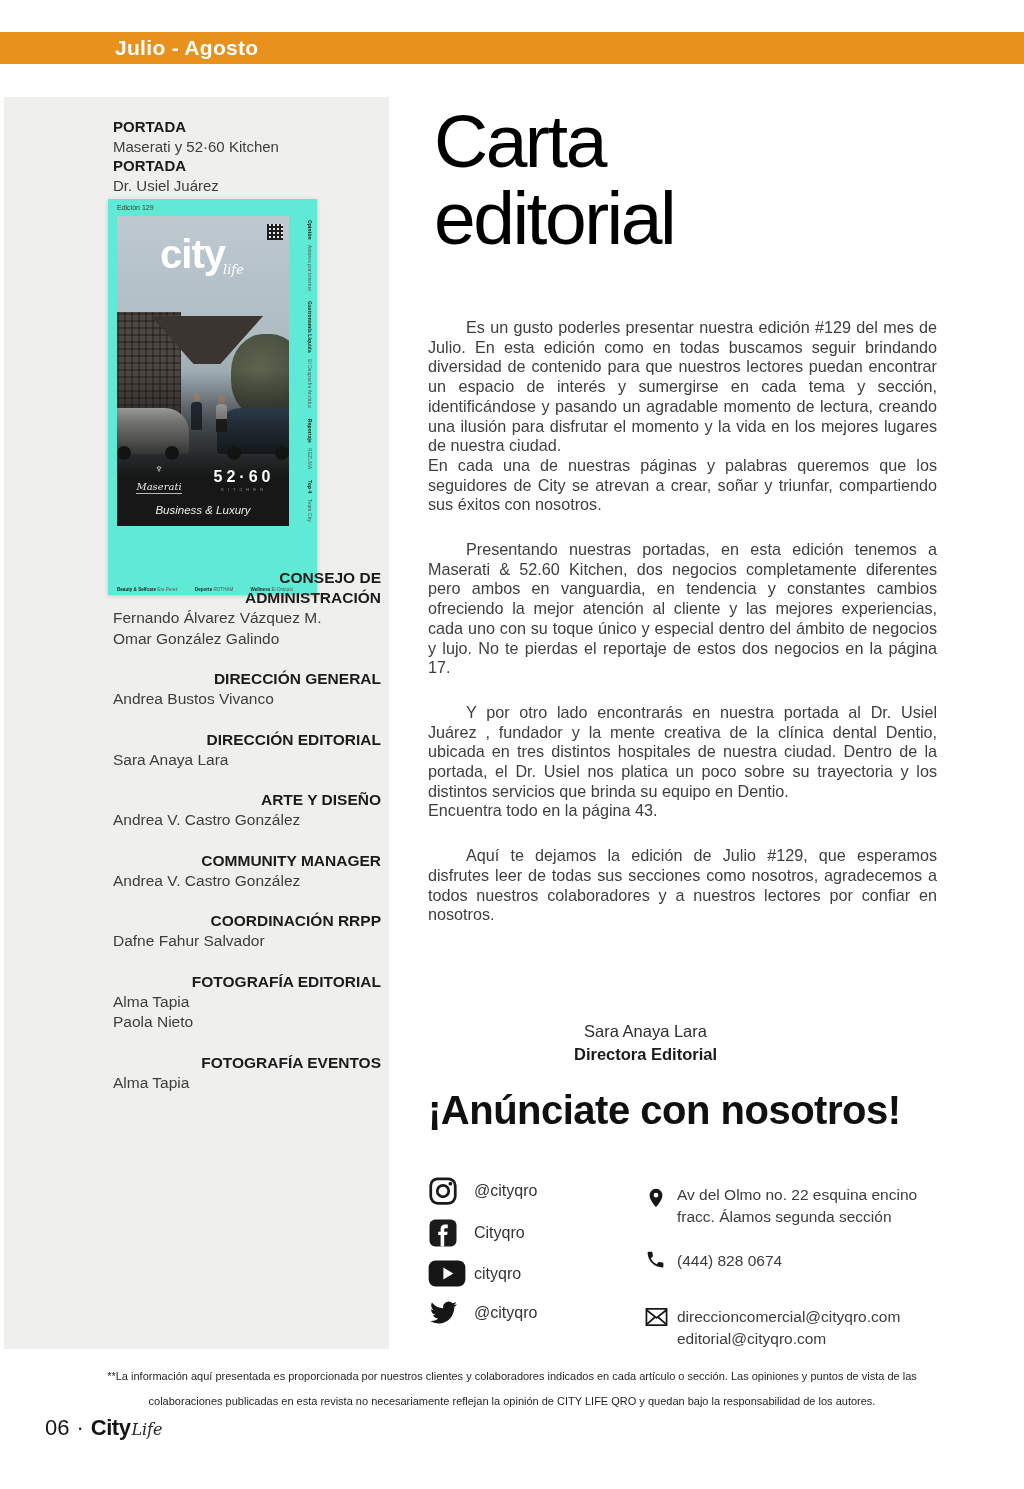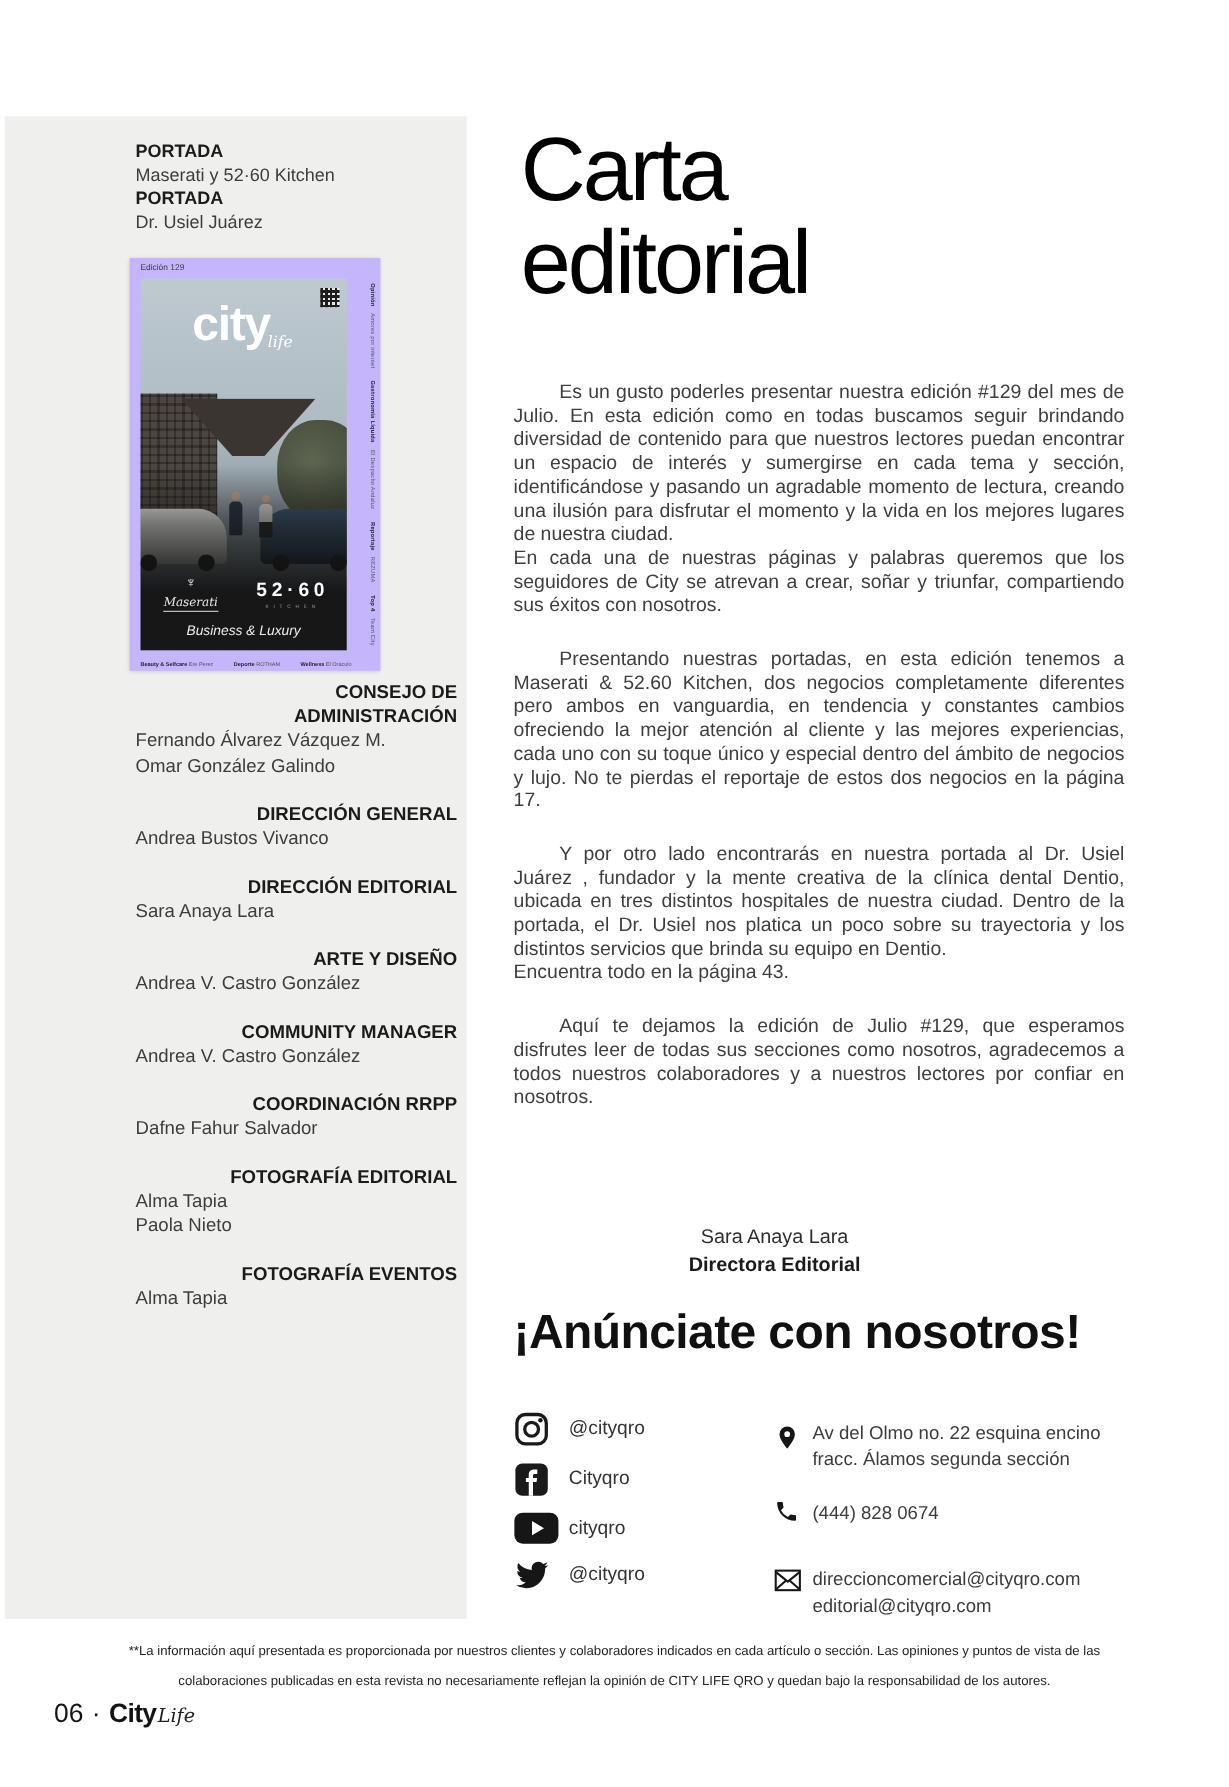--- a/index.html
+++ b/index.html
@@ -16,22 +16,22 @@
     color:#fff; font-weight:bold; font-size:21px; letter-spacing:.3px; }
 
   
   .sidebar { position:absolute; left:4px; top:97px; width:385px; height:1252px; background:#EFEFED; }
 
   .portada-block { position:absolute; left:109px; top:20px; font-size:15px; line-height:19.5px; }
   .portada-label { font-weight:bold; color:#1c1c1c; }
   .portada-value { color:#3d3d3d; }
 
   
-  .cover-card { position:absolute; left:104px; top:118px; width:209px; height:344px;
-    background:#c4b5fd; box-shadow:0 1px 4px rgba(0,0,0,.18); }
+  .cover-card { position:absolute; left:104px; top:102px; width:209px; height:396px;
+    background:#5eead4; box-shadow:0 1px 4px rgba(0,0,0,.18); }
   .cover-edition { position:absolute; left:9px; top:5px; font-size:7px; color:#3a3a3a; }
   .cover-photo { position:absolute; left:9px; top:17px; width:172px; height:310px; overflow:hidden;
     background:linear-gradient(180deg,#bec9d0 0%,#afbcc4 38%,#97a3ab 58%,#7e8a90 72%); }
   .cp-building { position:absolute; left:0; top:96px; width:64px; height:122px; background:#4d4742;
     background-image:repeating-linear-gradient(90deg,rgba(0,0,0,.28) 0 2px,transparent 2px 7px),
                      repeating-linear-gradient(0deg,rgba(0,0,0,.28) 0 2px,transparent 2px 7px); }
   .cp-canopy { position:absolute; left:34px; top:100px; width:112px; height:48px; background:#3a3530;
     clip-path:polygon(0 0,100% 0,62% 100%,38% 100%); }
   .cp-foliage { position:absolute; right:-14px; top:118px; width:72px; height:84px; border-radius:45%;
     background:radial-gradient(circle at 40% 40%,#5d6450,#434a38 75%); }
@@ -118,20 +118,23 @@
   .pn-num { font-weight:normal; }
   .pn-dot { margin:0 7px; }
   .pn-brand { font-weight:bold; letter-spacing:-.5px; }
   .pn-script { font-family:"DejaVu Serif", serif; font-style:italic; font-size:16px; margin-left:1px; color:#222; }
 </style>
 </head>
 <body>
 
 <div class="page">
 
+  <div class="topbar">
+    <span class="topbar-label">Julio - Agosto</span>
+  </div>
 
   <aside class="sidebar">
 
     <div class="portada-block">
 
         <div>
           <div class="portada-label">PORTADA</div>
           <div class="portada-value">Maserati y 52·60 Kitchen</div>
         </div>
 

